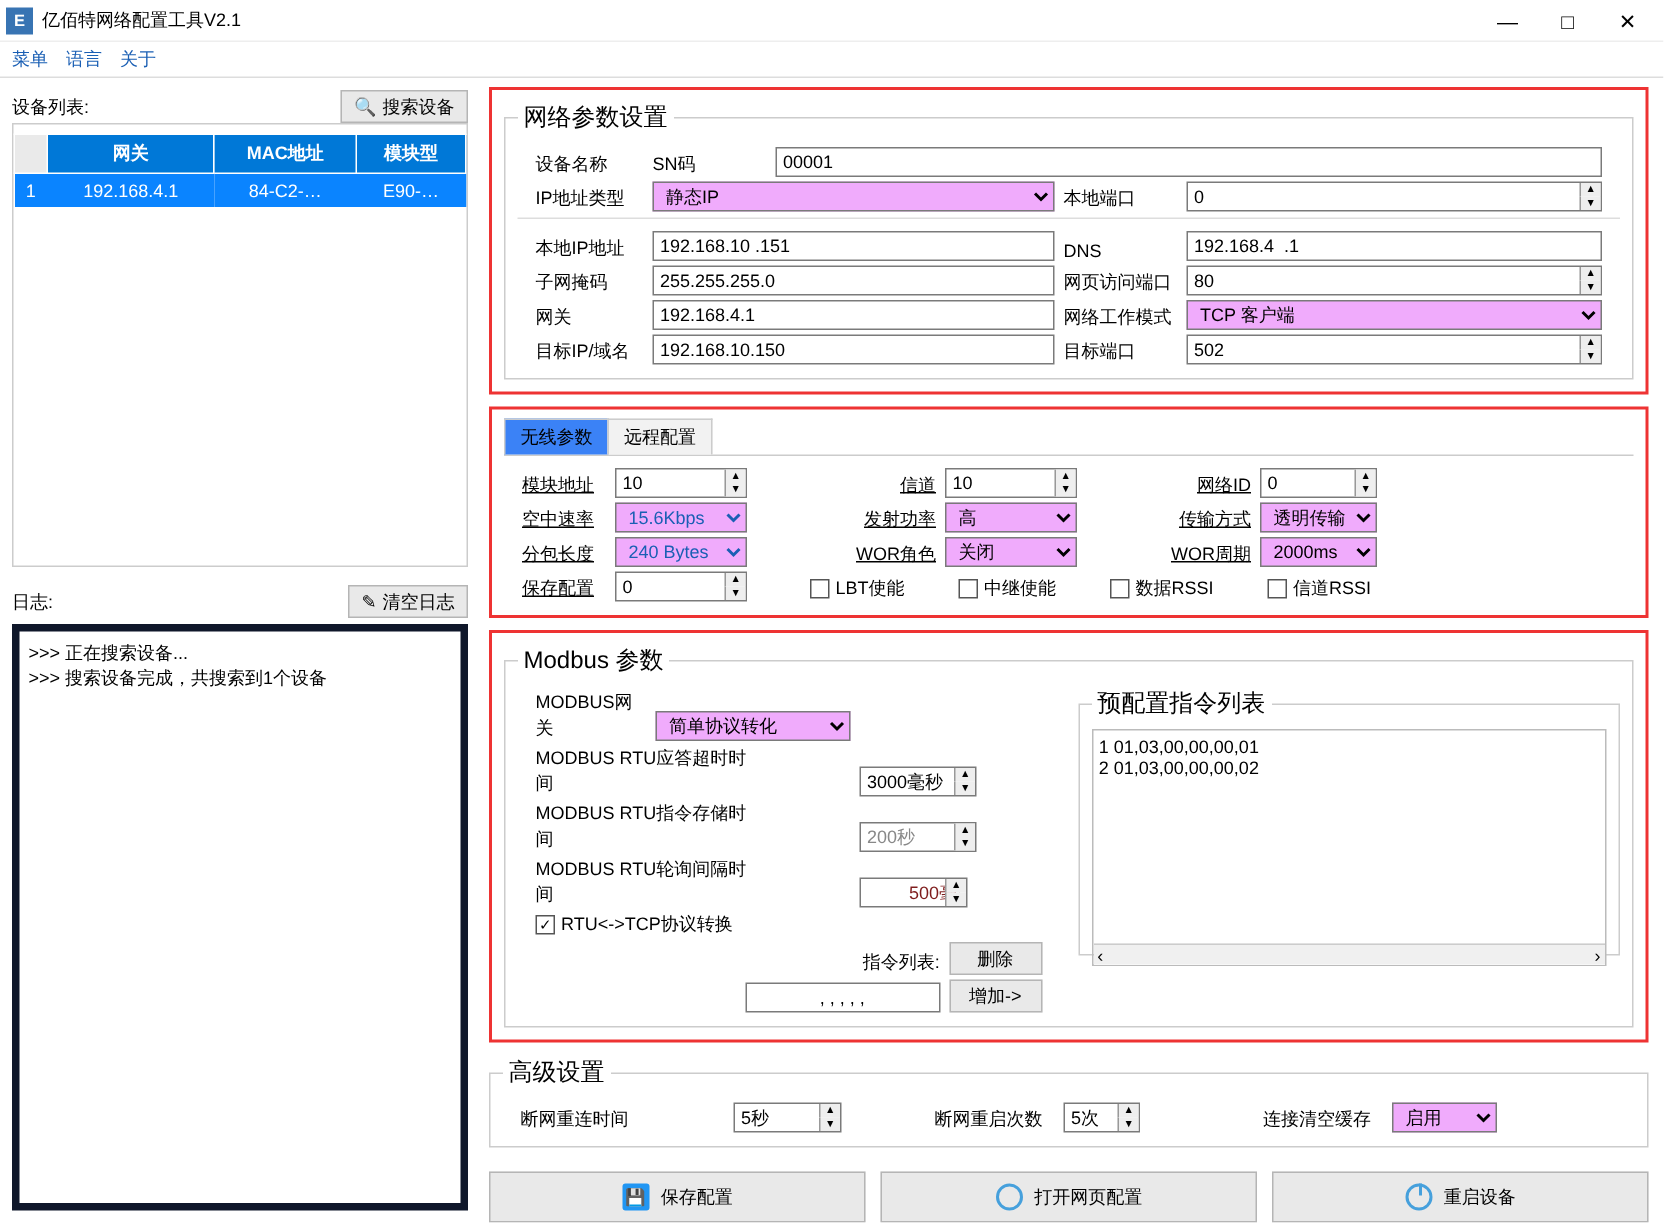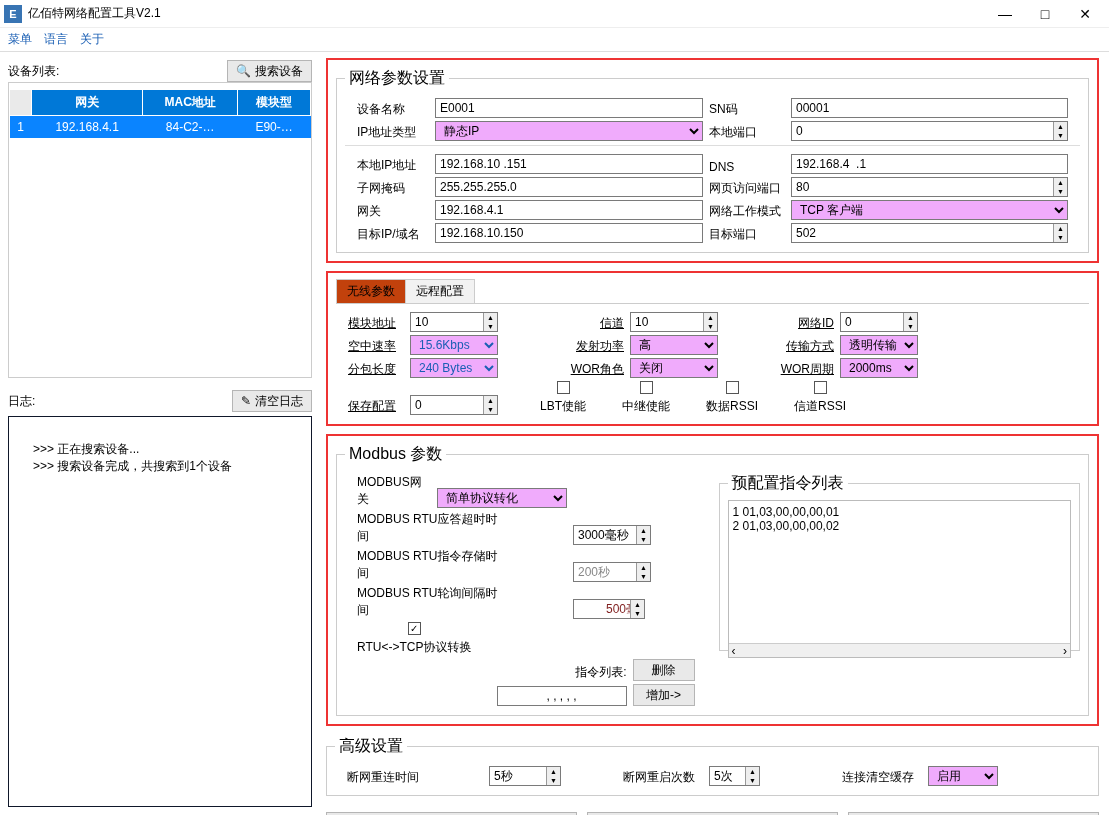--- a/index.html
+++ b/index.html
@@ -25,41 +25,41 @@
 
 .device-table { width: 100%; border-collapse: collapse; margin-top: 6px; }
 .device-table th { background: #0078d7; color: #fff; font-weight: bold; padding: 4px 6px; text-align: center; border: 1px solid #fff; }
 .device-table th.rowhead { background: #eaeaea; color: #444; width: 22px; }
 .device-table td { padding: 4px 6px; text-align: center; }
 .device-table tr.selected td { background: #0a84ff; color: #fff; }
 .device-table td.rownum { background: #eaeaea; color: #444; width: 22px; }
 .device-scroll { border: 1px solid #ccc; height: 296px; overflow: auto; background: #fff; }
 
 .loglabelrow { display: flex; align-items: center; margin-top: 12px; }
-.logbox { border: 1px solid #0f172a; flex: 1; margin-top: 4px; padding: 24px; overflow: auto; background: #fff; height: 300px; }
+.logbox { border: 5px solid #0f172a; flex: 1; margin-top: 4px; padding: 6px; overflow: auto; background: #fff; height: 300px; }
 
 .redpanel { border: 2px solid #e33; padding: 6px 8px; position: relative; }
 fieldset.group { border: 1px solid #ccc; padding: 6px 8px; margin: 2px 0; }
 fieldset.group > legend { padding: 0 4px; font-size: 16px; }
 
 .formrow { display: flex; align-items: flex-end; margin: 3px 12px; gap: 6px; }
 .lbl { width: 72px; }
 .lbl-s { width: 56px; text-align: left; text-decoration: underline; }
 .lbl-m { width: 148px; }
 input.txt, select.sel { border: 1px solid #7a7a7a; height: 20px; padding: 1px 4px; font-size: 12px; background: #fff; }
 select.sel { background: #f0abfc; }
 .spin-wrap { position: relative; display: inline-block; }
 .spin-wrap .spin { position: absolute; right: 1px; top: 1px; bottom: 1px; width: 14px; display: flex; flex-direction: column; }
 .spin-wrap .spin div { flex:1; border-left:1px solid #999; background:#eee; display:flex; align-items:center; justify-content:center; font-size:7px; line-height:1; cursor:pointer; }
 
 .tabs { display: flex; border-bottom: 1px solid #ccc; margin-bottom: 8px; }
 .tab { padding: 3px 10px; border: 1px solid #ccc; border-bottom: none; margin-right: -1px; background: #f2f2f2; cursor: pointer; }
-.tab.active { background: #c2410c; }
-
-.checkbox { display: inline-flex; align-items: center; gap: 4px; flex-direction: column; }
+.tab.active { background: #3b82f6; }
+
+.checkbox { display: inline-flex; align-items: center; gap: 4px; }
 .checkbox .box { width: 13px; height: 13px; border: 1px solid #555; display: inline-flex; align-items: center; justify-content: center; font-size: 10px; background:#fff; }
 
 .preconfig { border: 1px solid #bbb; padding: 4px; height: 158px; overflow: auto; background: #fff; position: relative; }
 .preconfig .scrollbar-h { position: absolute; bottom: 0; left: 0; right: 0; height: 14px; background:#f0f0f0; border-top:1px solid #ccc; display:flex; align-items:center; justify-content:space-between; padding:0 3px; }
 
 .bigbtns { display: flex; gap: 10px; margin-top: 6px; }
 .save-icon { width:18px; height:18px; background:#2196f3; color:#fff; display:inline-flex; align-items:center; justify-content:center; border-radius:2px; font-size:11px; }
 .globe-icon { width:18px; height:18px; border:2px solid #46a0dc; border-radius:50%; display:inline-block; position:relative; }
 .power-icon { width:18px; height:18px; border:2px solid #46a0dc; border-radius:50%; display:inline-block; position:relative; }
 .power-icon::after { content:""; position:absolute; top:-2px; left:7px; width:2px; height:8px; background:#46a0dc; }
@@ -127,21 +127,20 @@
     </div>
   </div>
 
   <div class="rightcol">
 
     <div class="redpanel">
       <fieldset class="group">
         <legend>网络参数设置</legend>
         <div class="formrow">
           <span class="lbl">设备名称</span>
-          <input class="txt" style="width: 268px;" value="E0001">
           <span class="lbl" style="width:76px">SN码</span>
           <input class="txt flex1" value="00001" style="">
         </div>
         <div class="formrow">
           <span class="lbl">IP地址类型</span>
           <select class="sel" style="width:268px"><option>静态IP</option></select>
           <span class="lbl" style="width:76px">本地端口</span>
           <span class="spin-wrap flex1"><input class="txt" style="width: 100%;" value="0"><span class="spin">
                 <div>▲</div>
                 <div>▼</div>

